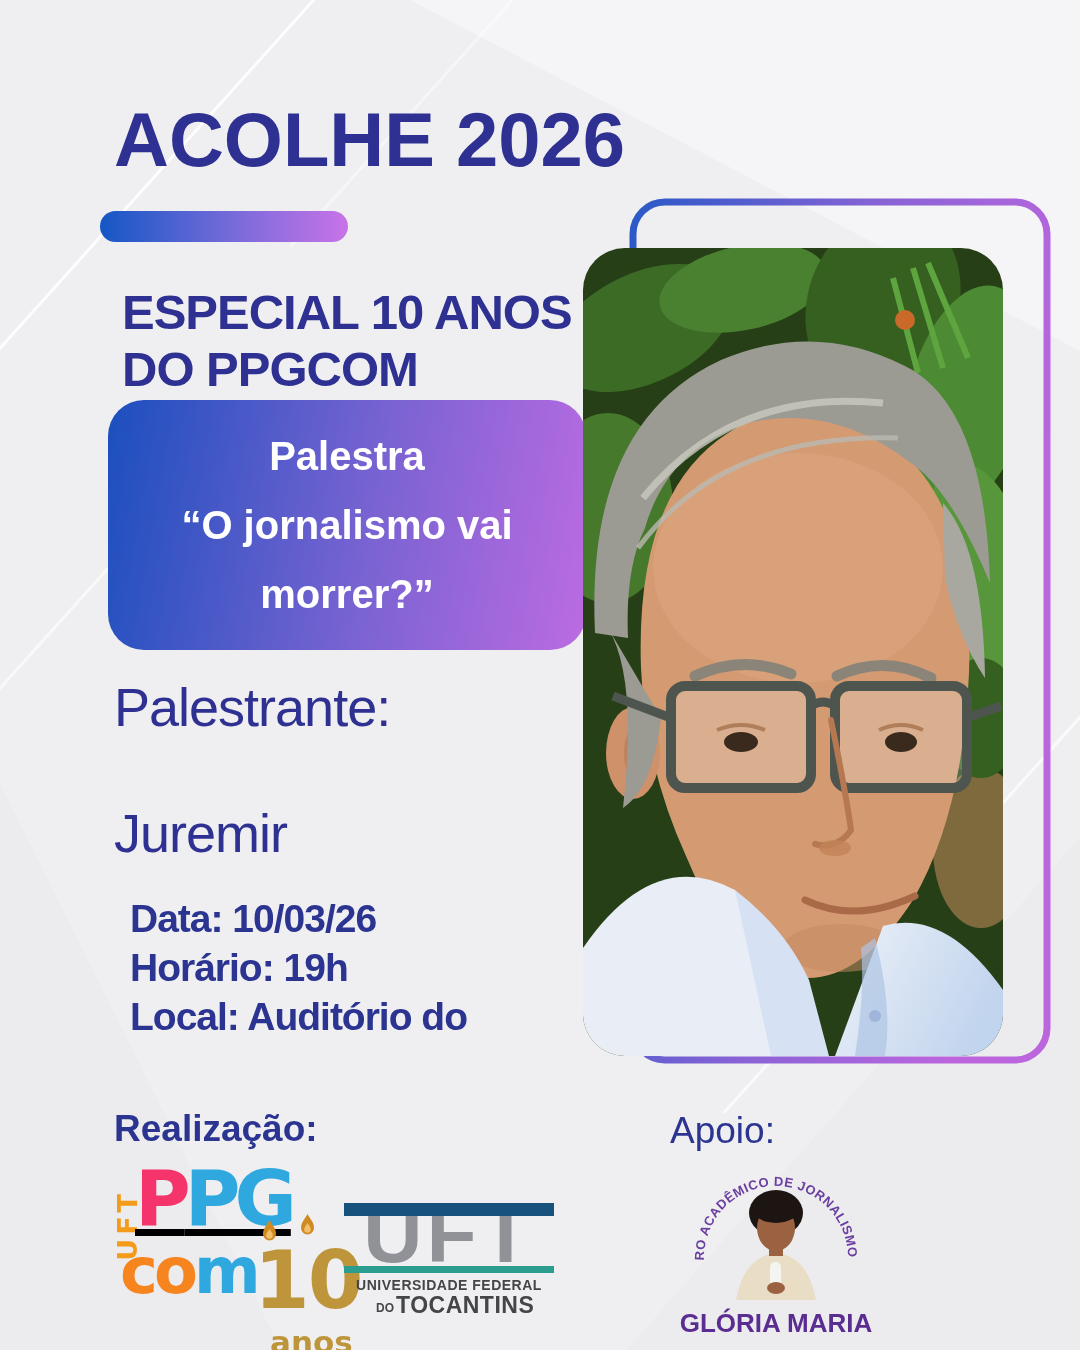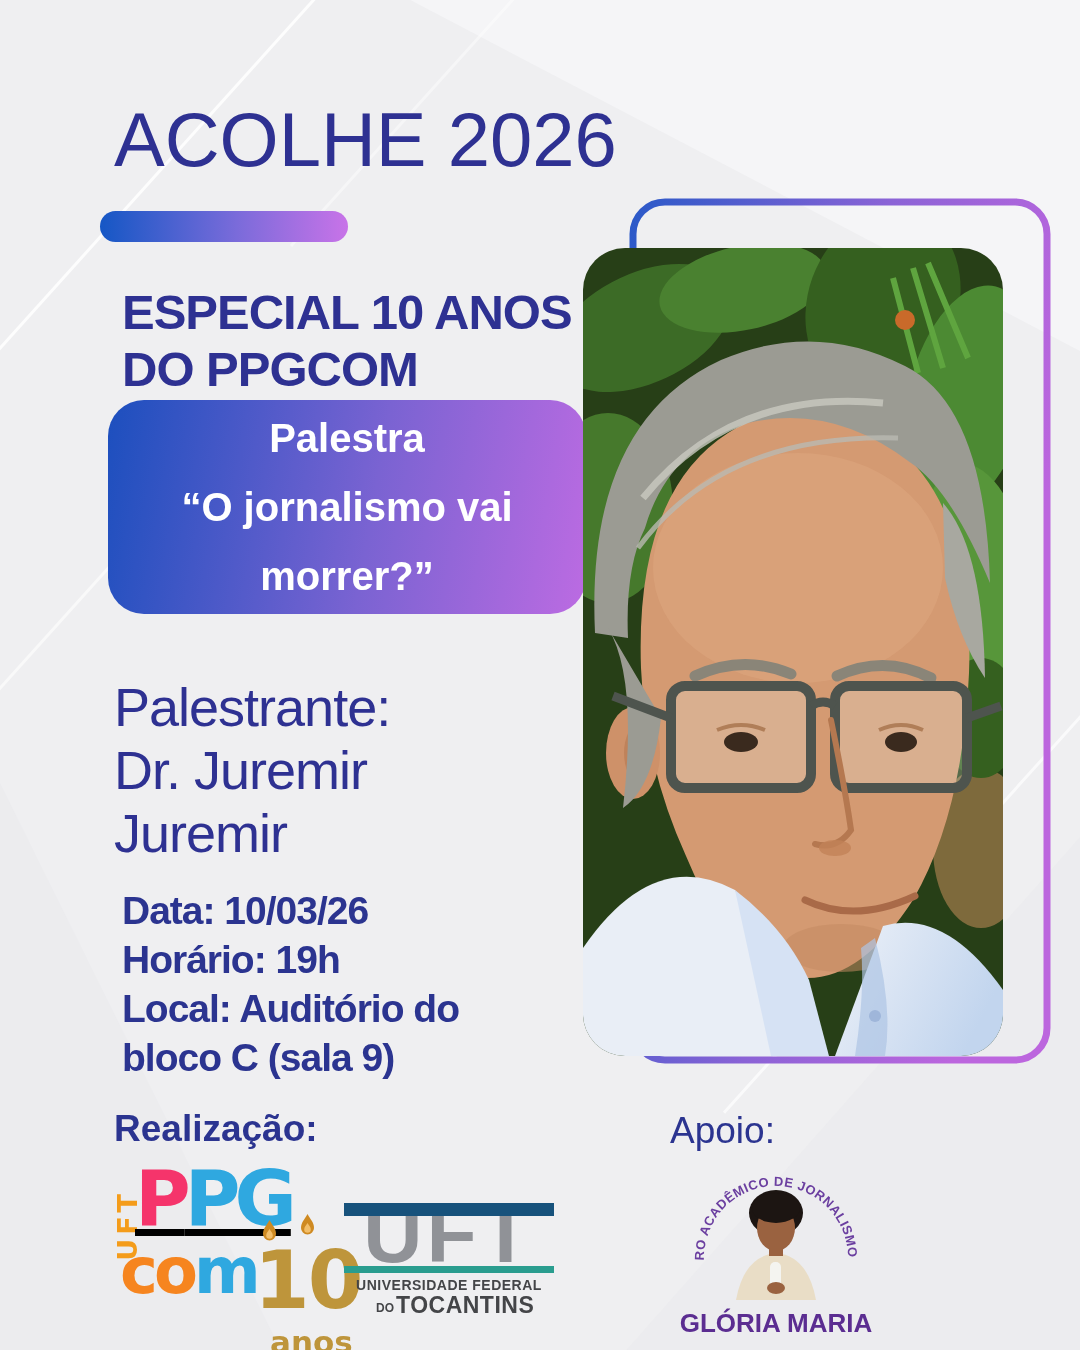--- a/index.html
+++ b/index.html
@@ -18,50 +18,50 @@
     clip-path:polygon(0 58%, 26% 100%, 0 100%);opacity:.6;}
   .bg-line{position:absolute;width:3px;background:rgba(255,255,255,.85);}
   .bg-line1{left:150px;top:-80px;height:520px;transform:rotate(42deg);}
   .bg-line2{left:60px;top:360px;height:520px;transform:rotate(42deg);opacity:.7;}
   .bg-line3{left:950px;top:520px;height:680px;transform:rotate(42deg);opacity:.8;}
   .bg-line4{left:430px;top:-120px;height:420px;transform:rotate(42deg);opacity:.5;}
 
   
   .title{
     position:absolute; left:114px; top:96px; margin:0;
-    font-size:76px; font-weight:normal; letter-spacing:0px;
+    font-size:76px; font-weight:bold; letter-spacing:0px;
     color:#2E3192;
   }
   .accent-bar{
     position:absolute; left:100px; top:211px; width:248px; height:31px;
     border-radius:16px;
     background:linear-gradient(90deg,#1557C5 0%,#7A6BDA 55%,#C873E8 100%);
   }
   .subtitle{
     position:absolute; left:114px; top:276px; margin:8px;
     font-size:49px; font-weight:bold; line-height:57px; letter-spacing:-1px;
     color:#2E3192;
   }
   
   .talk-box{
-    position:absolute; left:108px; top:400px; width:478px; height:214px;
+    position:absolute; left:108px; top:400px; width:478px; height:250px;
     border-radius:36px; z-index:2;
     background:linear-gradient(100deg,#1C4FBE 0%,#7A63D2 55%,#BC6BE2 100%);
     display:flex; flex-direction:column; align-items:center; justify-content:center;
     row-gap:24px; color:#FFFFFF; text-align:center;
   }
   .talk-box div{font-size:40px; font-weight:bold; letter-spacing:0;}
   
   .speaker{
     position:absolute; left:114px; top:676px; margin:0;
     font-size:54px; font-weight:normal; line-height:63px; letter-spacing:-1px;
     color:#2E3192;
   }
   .details{
-    position:absolute; left:114px; top:878px; margin:8px;
+    position:absolute; left:114px; top:878px; margin:16px;
     font-size:39px; font-weight:bold; line-height:49px; letter-spacing:-1px;
     color:#2B3490;
   }
   
   .photo-frame{position:absolute; left:629px; top:198px; z-index:1;}
   .photo{
     position:absolute; left:583px; top:248px; width:420px; height:808px;
     border-radius:42px; overflow:hidden; z-index:3;
   }
   
@@ -111,29 +111,28 @@
   </h2>
 
   <div class="talk-box">
     <div>Palestra</div>
     <div>“O jornalismo vai</div>
     <div>morrer?”</div>
   </div>
 
   <p class="speaker">
     <span>Palestrante:</span><br>
-    <span>Dr. Juremir</span><br>
+    <br>
     <span>Juremir</span>
   </p>
 
   <p class="details">
     <span>Data: 10/03/26</span><br>
     <span>Horário: 19h</span><br>
     <span>Local: Auditório do</span><br>
-    <span>bloco C (sala 9)</span>
   </p>
 
   <svg class="photo-frame" width="424" height="868" viewBox="0 0 424 868">
     <defs>
       <linearGradient id="frameGrad" x1="0" y1="0" x2="1" y2="0.35">
         <stop offset="0" stop-color="#2B59C8"></stop>
         <stop offset="0.55" stop-color="#8A63D6"></stop>
         <stop offset="1" stop-color="#BC66DE"></stop>
       </linearGradient>
     </defs>

